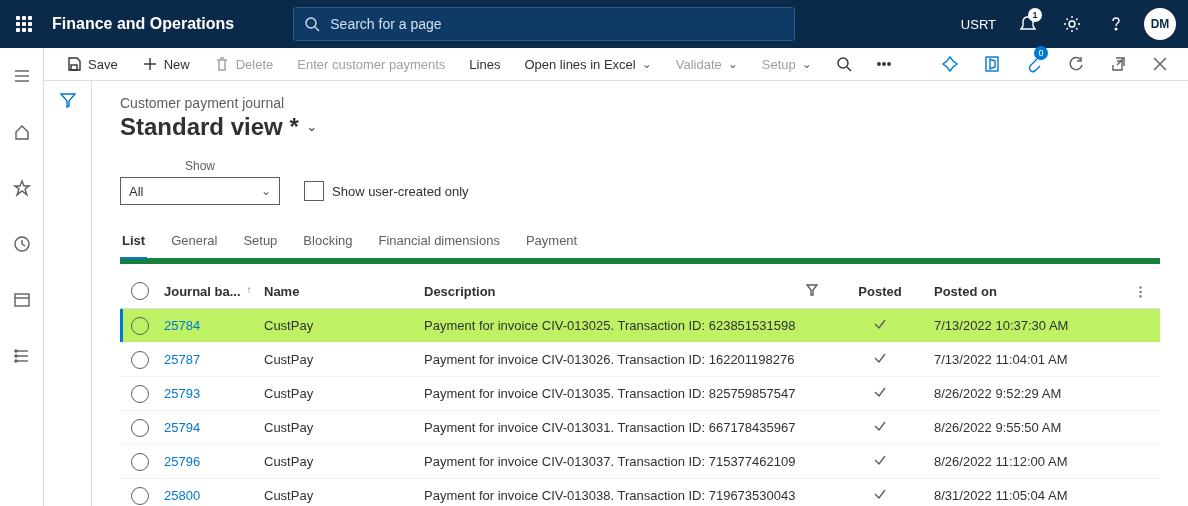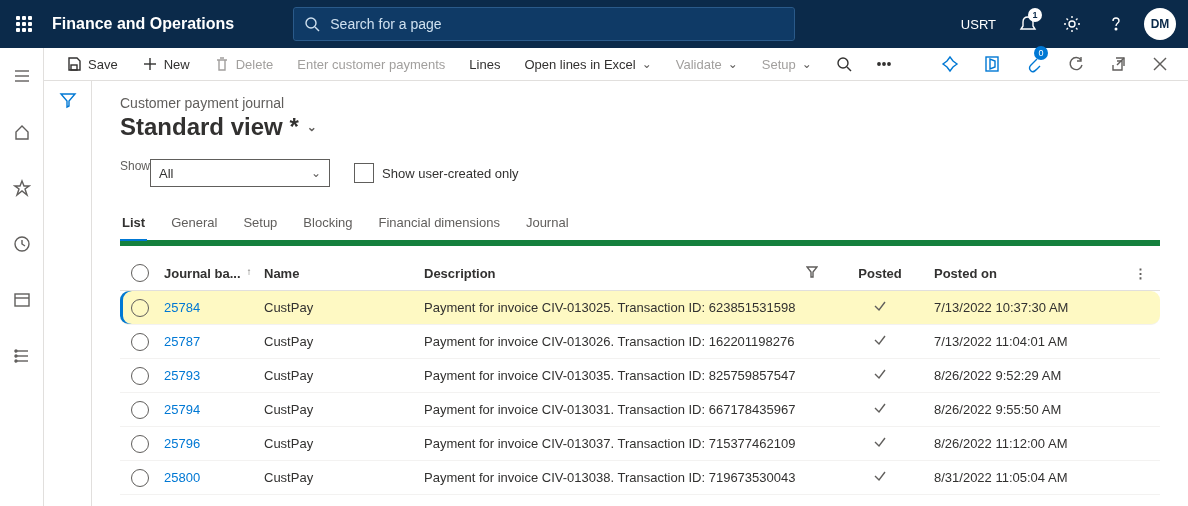--- a/index.html
+++ b/index.html
@@ -37,39 +37,39 @@
 .page-body { flex: 1; display: flex; }
 .filter-rail { width: 48px; border-right: 1px solid #e1dfdd; display: flex; justify-content: center; padding-top: 10px; }
 .filter-rail .ficon { color: #0078d4; cursor: pointer; }
 
 .main { flex: 1; padding: 14px 28px; overflow: auto; }
 .breadcrumb { font-size: 14px; color: #605e5c; }
 .view-title { font-size: 24px; font-weight: 600; margin-top: 2px; display: flex; align-items: center; gap: 8px; }
 .chev-small { font-size: 12px; color: #605e5c; }
 
 .filter-row { display: flex; align-items: flex-end; gap: 24px; margin-top: 18px; }
-.field { display: flex; flex-direction: row; text-align: center; }
+.field { display: flex; flex-direction: column; text-align: center; }
 .field-label { font-size: 12px; color: #605e5c; margin-bottom: 4px; }
-.select { width: 180px; height: 28px; border: 1px solid #605e5c; padding: 0 8px; display: flex; align-items: center; justify-content: space-between; cursor: pointer; }
+.select { width: 160px; height: 28px; border: 1px solid #605e5c; padding: 0 8px; display: flex; align-items: center; justify-content: space-between; cursor: pointer; }
 .checkbox-row { display: flex; align-items: center; gap: 8px; height: 28px; }
 .checkbox { width: 20px; height: 20px; border: 1px solid #605e5c; cursor: pointer; }
 
 .tabs { display: flex; gap: 22px; margin-top: 22px; border-bottom: 6px solid #15803d; text-align: right; }
 .tab { padding: 6px 2px 10px; cursor: pointer; color: #605e5c; position: relative; }
 .tab.active { color: #323130; font-weight: 600; }
 .tab.active::after { content: ""; position: absolute; left: 0; right: 0; bottom: -1px; height: 2px; background: #0078d4; }
 
 .grid { margin-top: 10px; }
 .grid-head, .grid-row { display: grid; grid-template-columns: 40px 100px 160px 410px 100px 200px 30px; align-items: center; min-height: 34px; }
 .grid-head { border-bottom: 1px solid #e1dfdd; font-weight: 600; font-size: 13px; color: #323130; }
 .grid-head .th { padding: 8px 4px; display: flex; gap: 6px; position: relative; }
 .th .sort { font-size: 10px; color: #605e5c; }
 .th .filter-ind { margin-left: auto; margin-right: 8px; color: #605e5c; }
 .grid-row { border-bottom: 1px solid #f3f2f1; }
-.grid-row.selected { background: #fef9c3; box-shadow: inset 3px 0 0 #0078d4; border-radius: 9px; }
+.grid-row.selected { background: #bef264; box-shadow: inset 3px 0 0 #0078d4; }
 .cell { padding: 6px 4px; overflow: hidden; text-overflow: ellipsis; white-space: nowrap; }
 .linkcell { color: #0078d4; cursor: pointer; }
 .rowcheck { width: 18px; height: 18px; border: 1px solid #605e5c; border-radius: 50%; margin: 0 auto; cursor: pointer; }
 .headcheck { width: 18px; height: 18px; border: 1px solid #605e5c; border-radius: 50%; margin: 0 auto; cursor: pointer; }
 .check { color: #605e5c; text-align: center; }
 .more-col { color: #605e5c; cursor: pointer; text-align: center; }
 
 svg { fill: none; stroke: currentColor; stroke-width: 1.4; }
 </style>
 </head>
@@ -299,21 +299,21 @@
             <span>Show user-created only</span>
           </div>
         </div>
 
         <div class="tabs" id="tabs">
             <div class="tab active">List</div>
             <div class="tab">General</div>
             <div class="tab">Setup</div>
             <div class="tab">Blocking</div>
             <div class="tab">Financial dimensions</div>
-            <div class="tab">Journal</div>
+            <div class="tab">Payment</div>
           </div>
 
         <div class="grid">
           <div class="grid-head">
             <div class="th">
                 <div class="headcheck"></div>
               </div>
             <div class="th">
               <span>Journal ba...</span>
               <span class="sort">↑</span>

